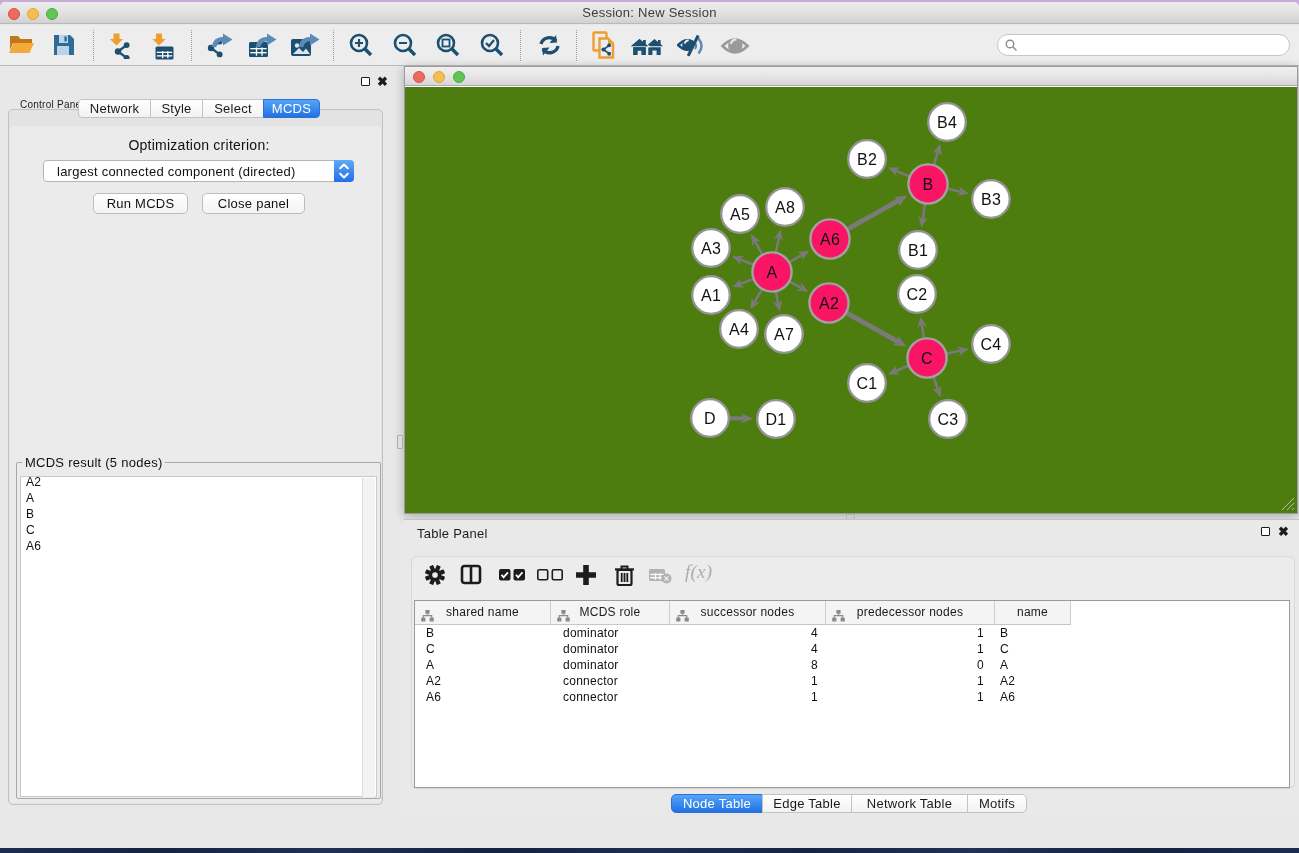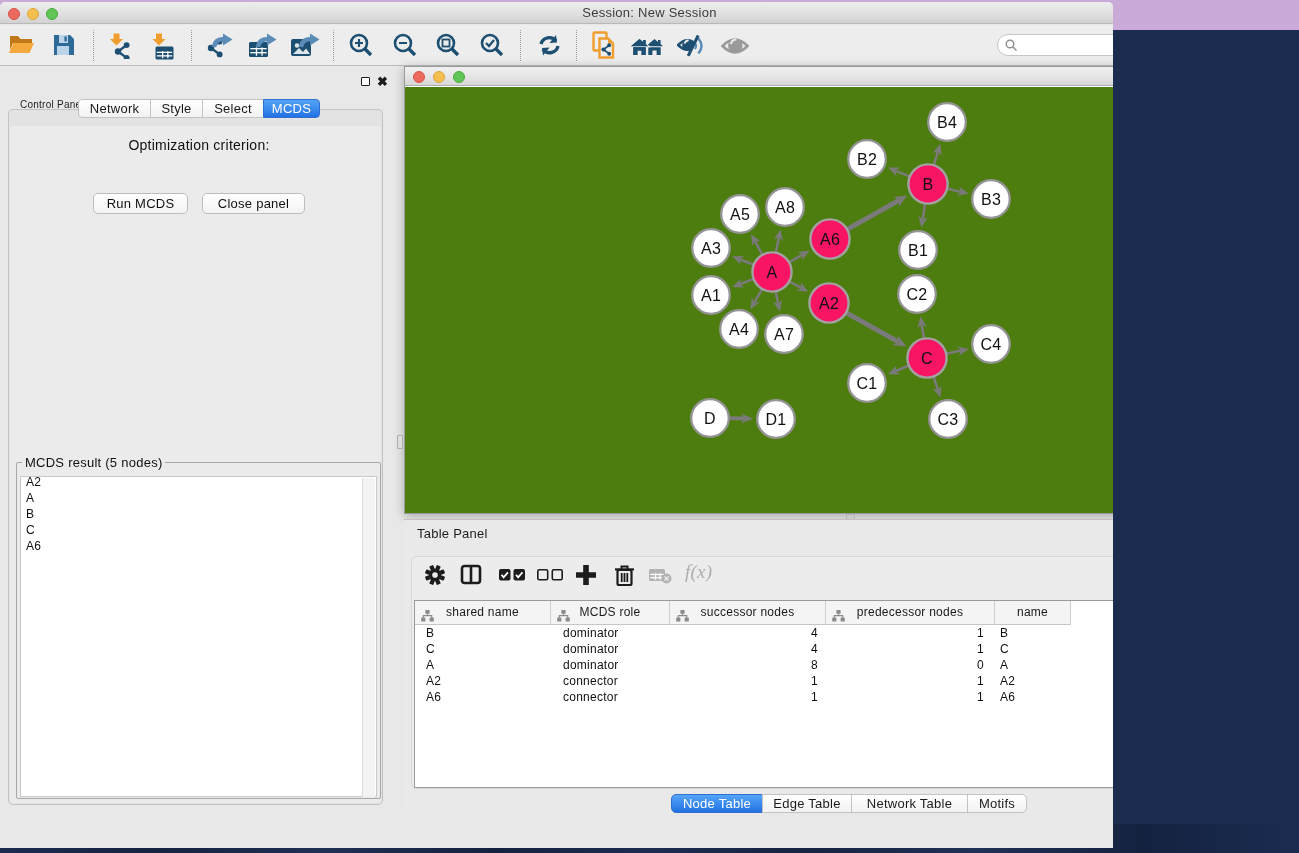--- a/index.html
+++ b/index.html
@@ -2,21 +2,21 @@
 <html><head>
 <meta charset="utf-8">
 <style>
 * { margin:0; padding:0; box-sizing:border-box; }
 html,body { width:1299px; height:853px; overflow:hidden; }
 body { font-family:"Liberation Sans", sans-serif; background:#1c2b50; position:relative; letter-spacing:0.25px; }
 .abs { position:absolute; }
 #walltop { left:0; top:0; width:1299px; height:30px; background:#c9aad9; }
 #wallbot { left:0; top:824px; width:1299px; height:29px;
   background:linear-gradient(90deg,#1b2c50 0%,#152341 12%,#1e3054 25%,#142240 38%,#1c2d51 50%,#162442 62%,#1f3156 75%,#142240 88%,#1b2c50 100%); }
-#app { left:0; top:2px; width:1113px; height:846px; border-radius:5px 5px 0 0;
+#app { left:0; top:2px; width:1299px; height:846px; border-radius:5px 5px 0 0;
   background:#e8e8e8; overflow:hidden; }
 #titlebar { left:0; top:0; width:1299px; height:22px;
   background:linear-gradient(180deg,#ececec 0%,#e3e3e3 45%,#d2d2d2 100%);
   border-bottom:1px solid #b9b9b9; border-radius:5px 5px 0 0; }
 .light { top:6px; width:12px; height:12px; border-radius:50%; }
 #titletext { top:3px; left:0; width:1299px; text-align:center; font-size:13px; color:#3c3c3c; }
 #toolbar { left:0; top:23px; width:1299px; height:41px; background:#ededed; border-bottom:1px solid #bdbdbd; }
 .tsep { top:5px; width:1px; height:31px; border-left:1px dotted #9a9a9a; }
 #searchbox { left:997px; top:9px; width:293px; height:22px; background:#fff;
   border:1px solid #c6c6c6; border-radius:11px; }
@@ -210,20 +210,26 @@
     <div class="abs panicon" style="left:377px;top:8px;font-weight:bold;font-size:13px;">✖</div>
     <div class="abs" id="cpbox"></div>
     <div class="abs" id="cpinner"></div>
     <div class="abs" id="tabs">
       <div class="tab first" style="width:73px;">Network</div>
       <div class="tab" style="width:53px;">Style</div>
       <div class="tab" style="width:62px;">Select</div>
       <div class="tab sel" style="width:57px;">MCDS</div>
     </div>
     <div class="abs" id="optlabel">Optimization criterion:</div>
+    <div class="abs" id="dropdown">
+      <div class="abs" id="ddtext">largest connected component (directed)</div>
+      <div class="abs" id="ddbtn"><svg width="20" height="22" viewBox="0 0 20 22">
+            <path d="M6.2 8.2 L10 4.6 L13.8 8.2 M6.2 13.8 L10 17.4 L13.8 13.8" fill="none" stroke="#fff" stroke-width="2.1" stroke-linecap="round" stroke-linejoin="round"></path>
+          </svg></div>
+    </div>
     <div class="abs btn" style="left:93px;top:127px;width:95px;">Run MCDS</div>
     <div class="abs btn" style="left:202px;top:127px;width:103px;">Close panel</div>
     <div class="abs" id="fieldset">
       <div class="abs" id="legend">MCDS result (5 nodes)</div>
       <div class="abs" id="mlist">
         <div class="abs" id="mscroll"></div>
         <div class="abs mitem" style="top:-3px;">A2</div>
         <div class="abs mitem" style="top:13px;">A</div>
         <div class="abs mitem" style="top:29px;">B</div>
         <div class="abs mitem" style="top:45px;">C</div>

